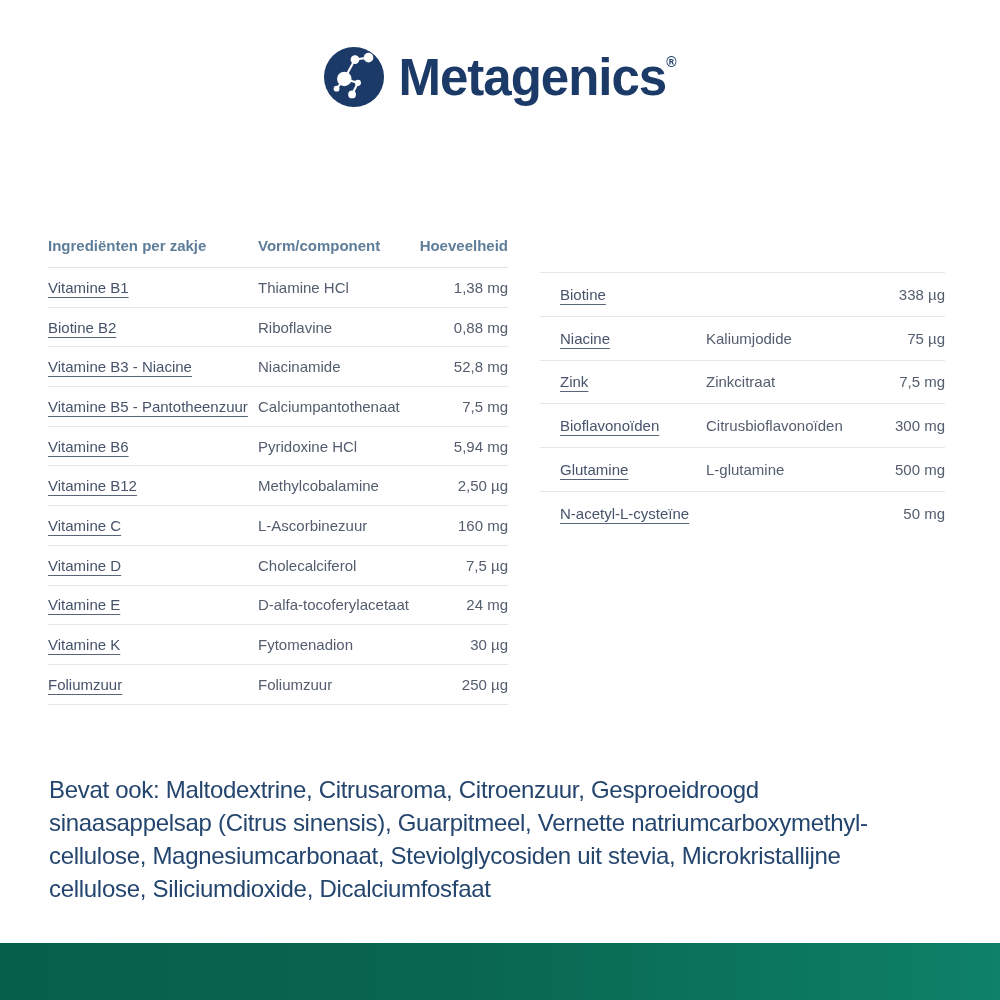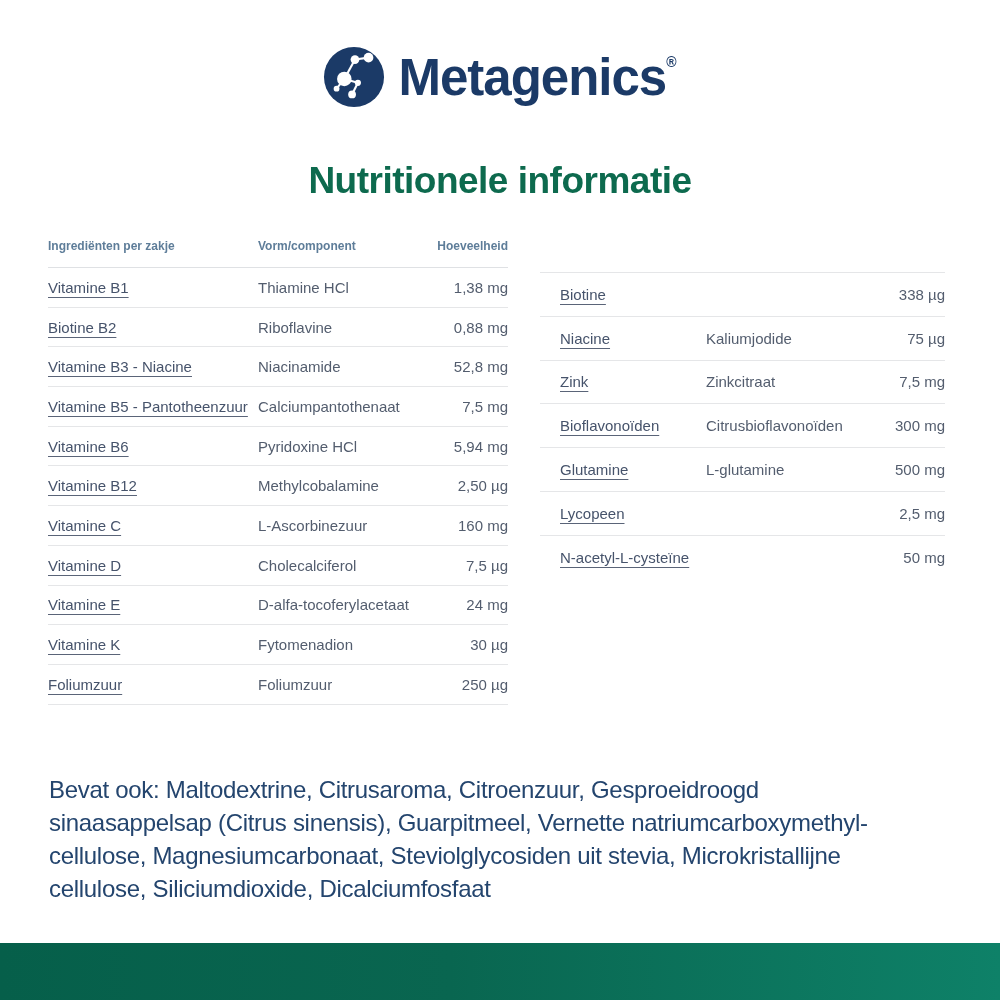--- a/index.html
+++ b/index.html
@@ -14,21 +14,21 @@
 
   
   .title { position:absolute; top:160px; left:0; width:1000px; text-align:center;
            font-size:37px; font-weight:bold; color:#0d6a4e; letter-spacing:-0.5px; }
 
   
   .ltable { position:absolute; left:48px; top:224px; width:460px; }
   .rtable { position:absolute; left:540px; top:272px; width:405px; border-top:1px solid #e5e6e8; }
 
   .thead { display:flex; align-items:center; height:44px; border-bottom:1px solid #dfe1e4;
-           color:#5e7d99; font-weight:bold; font-size:12px; }
+           color:#5e7d99; font-weight:bold; font-size:15px; }
   .trow  { display:flex; align-items:center; border-bottom:1px solid #e5e6e8;
            font-size:15px; color:#535d6e; white-space:nowrap; }
   .ltable .trow { height:39.7px; }
   .rtable .trow { height:43.8px; }
   .rtable .trow:last-child { border-bottom:none; }
 
   .c-ing  { width:210px; }
   .c-form { flex:1; text-align:left; }
   .c-amt  { margin-left:auto; text-align:right; }
   .rtable .c-ing { width:146px;margin-left:20px; }
@@ -64,21 +64,20 @@
         <circle cx="33" cy="14" r="4.5"></circle>
         <circle cx="47" cy="12" r="5"></circle>
         <circle cx="36" cy="38" r="3.2"></circle>
         <circle cx="30" cy="50" r="4"></circle>
         <circle cx="14" cy="44" r="3"></circle>
       </g>
     </svg>
     <div class="wordmark"><span>Metagenics</span><sup>®</sup></div>
   </div>
 
-  <div class="title">Nutritionele informatie</div>
 
   <div class="ltable">
     <div class="thead">
       <span class="c-ing">Ingrediënten per zakje</span>
       <span class="c-form">Vorm/component</span>
       <span class="c-amt">Hoeveelheid</span>
     </div>
     <div class="trow">
       <span class="c-ing"><span class="ing">Vitamine B1</span></span>
       <span class="c-form">Thiamine HCl</span>
@@ -156,25 +155,20 @@
       <span class="c-ing"><span class="ing">Bioflavonoïden</span></span>
       <span class="c-form">Citrusbioflavonoïden</span>
       <span class="c-amt">300 mg</span>
     </div>
     <div class="trow">
       <span class="c-ing"><span class="ing">Glutamine</span></span>
       <span class="c-form">L-glutamine</span>
       <span class="c-amt">500 mg</span>
     </div>
     <div class="trow">
-      <span class="c-ing"><span class="ing">Lycopeen</span></span>
-      <span class="c-form"></span>
-      <span class="c-amt">2,5 mg</span>
-    </div>
-    <div class="trow">
       <span class="c-ing"><span class="ing">N-acetyl-L-cysteïne</span></span>
       <span class="c-form"></span>
       <span class="c-amt">50 mg</span>
     </div>
   </div>
 
   <div class="footnote">Bevat ook: Maltodextrine, Citrusaroma, Citroenzuur, Gesproeidroogd sinaasappelsap (Citrus sinensis), Guarpitmeel, Vernette natriumcarboxymethyl-cellulose, Magnesiumcarbonaat, Steviolglycosiden uit stevia, Microkristallijne cellulose, Siliciumdioxide, Dicalciumfosfaat</div>
 
   <div class="footer-band"></div>
 

